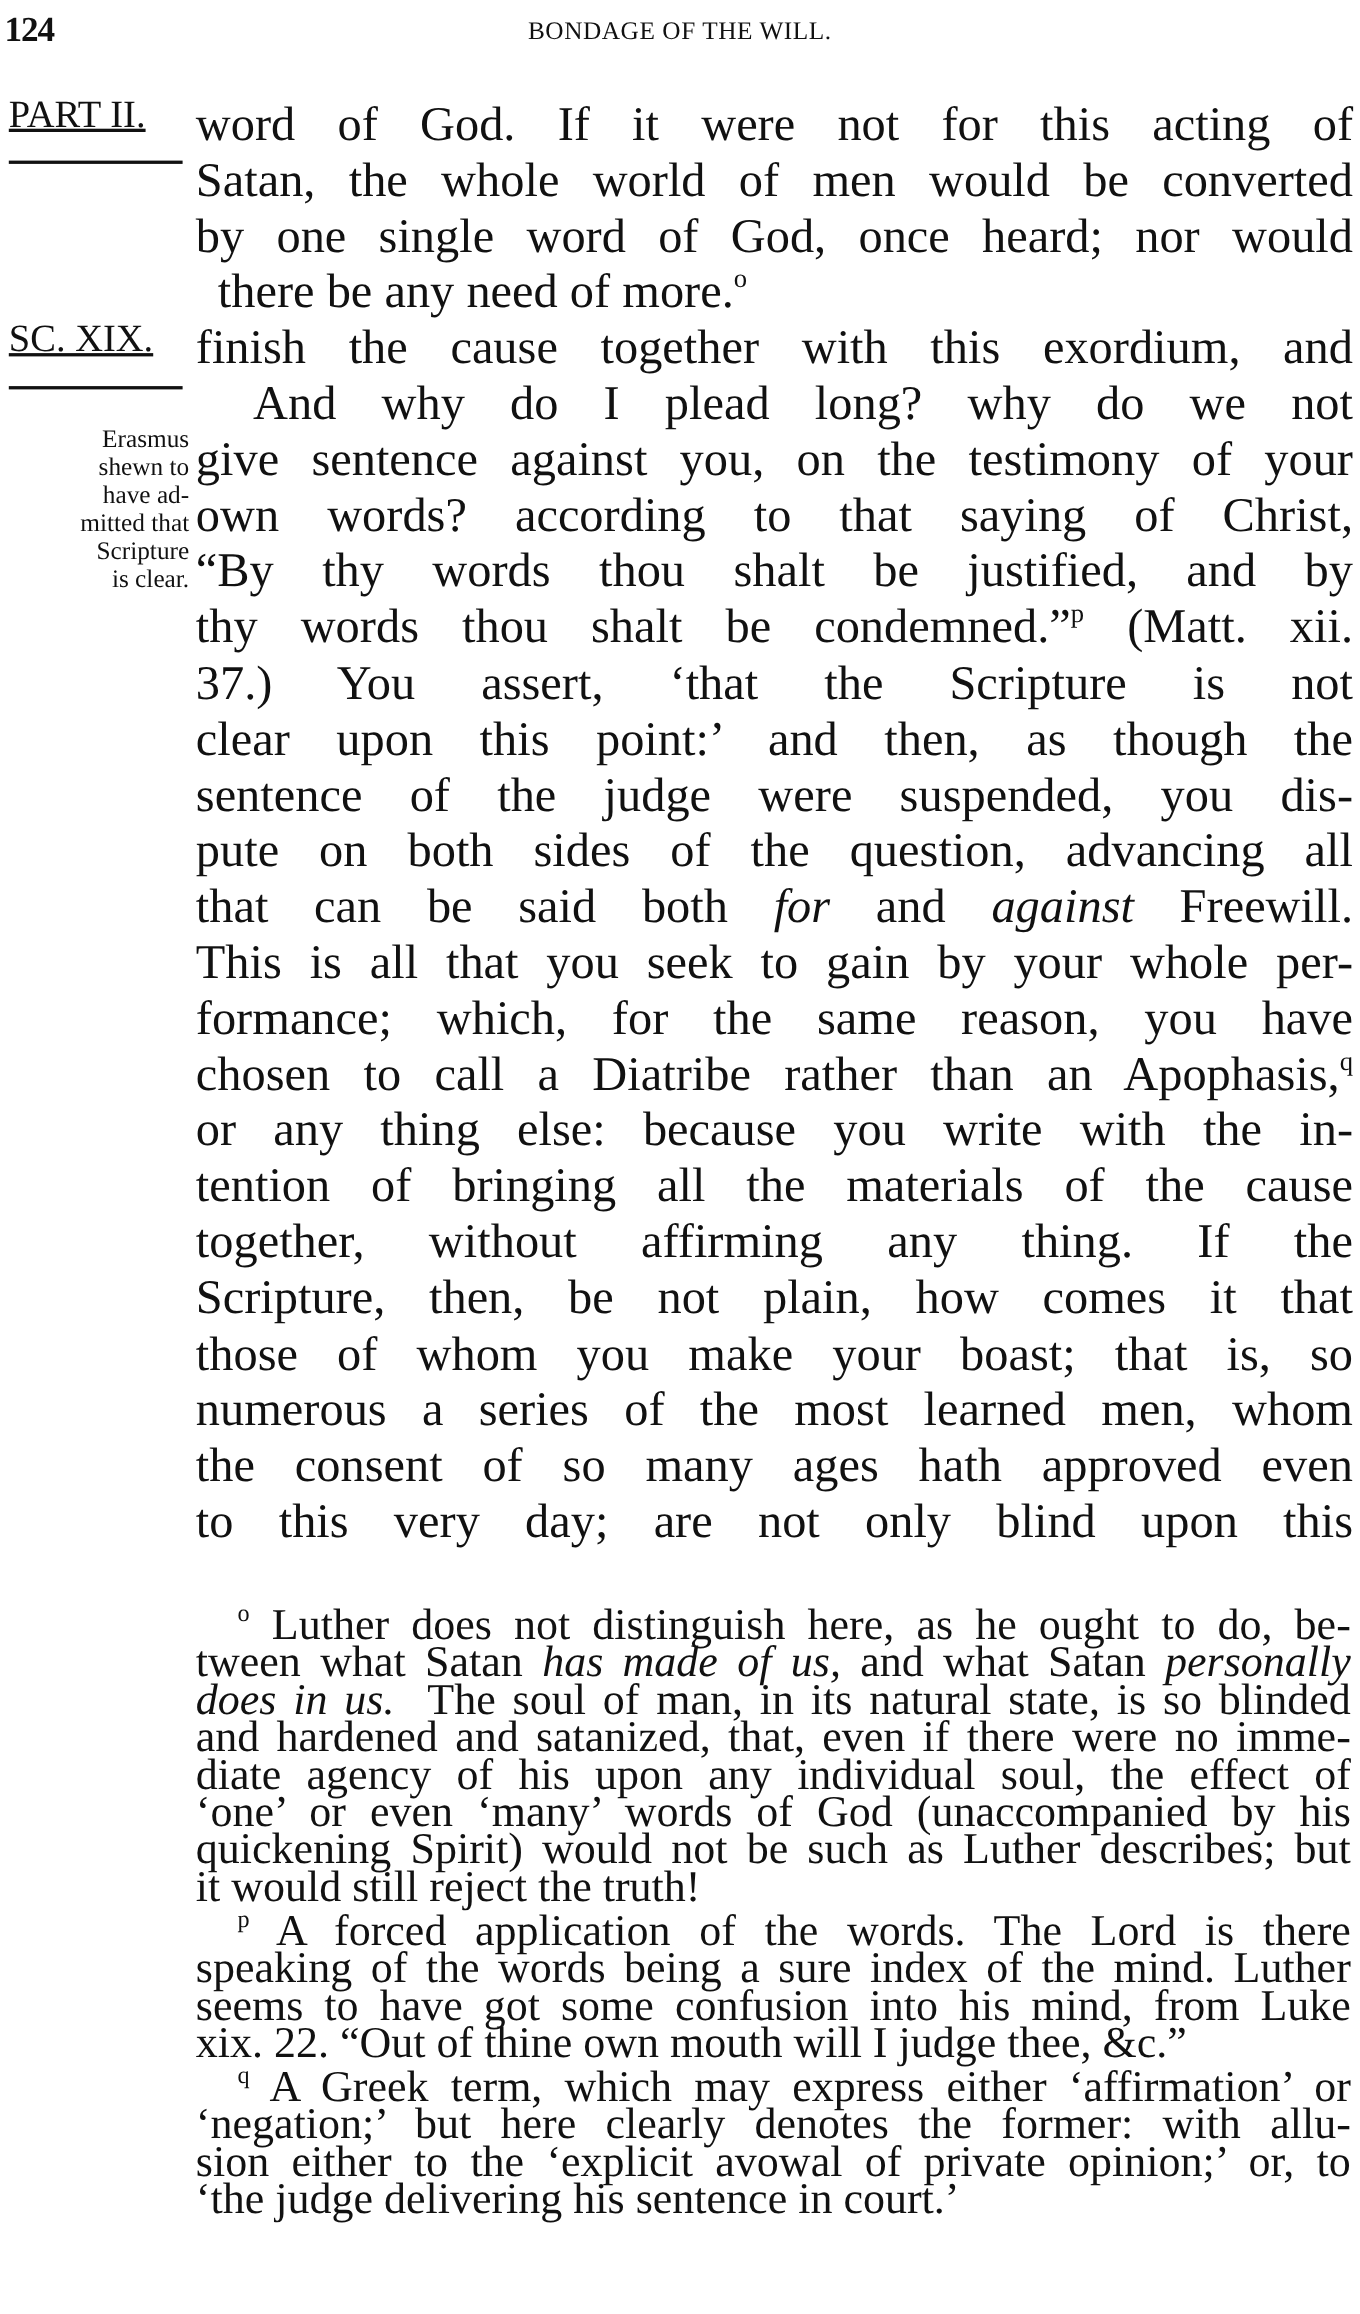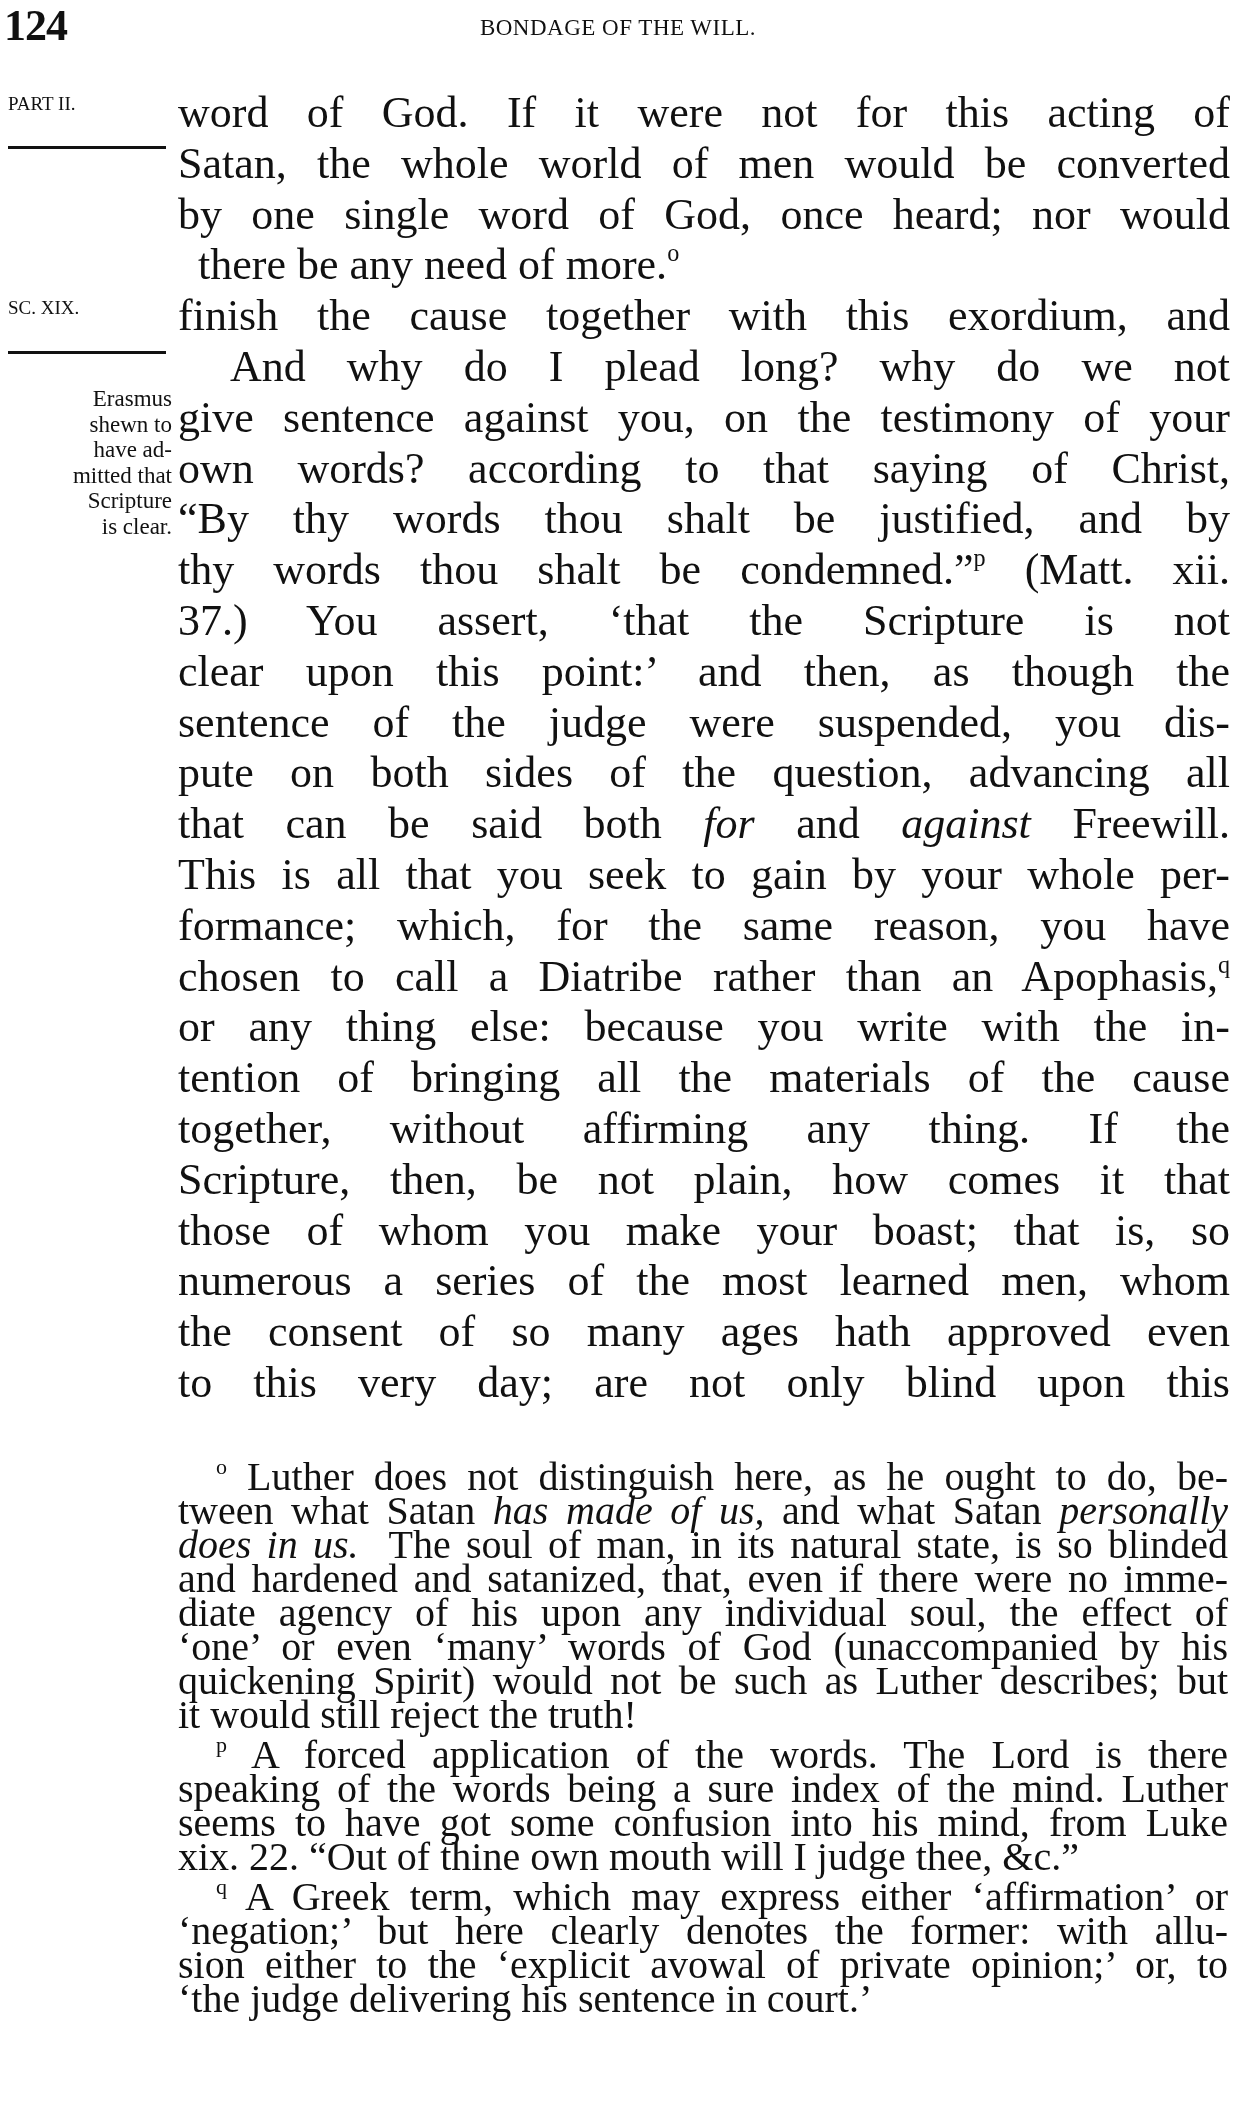--- a/index.html
+++ b/index.html
@@ -1,29 +1,29 @@
 <!DOCTYPE html>
 <html><head>
   <meta charset="utf-8">
   <style>
     html, body { margin: 0; padding: 0; background: #ffffff; }
     body {
       width: 1236px; height: 2104px; position: relative; overflow: hidden;
       font-family: "Liberation Serif", "DejaVu Serif", serif; color: #111;
     }
     .page-number {
-      position: absolute; left: 4px; top: 0px; font-size: 44px; font-weight: bold;
+      position: absolute; left: 4px; top: 0px; font-size: 32px; font-weight: bold;
       line-height: 52px; letter-spacing: -1px;
     }
     .running-head {
       position: absolute; left: 0; width: 1236px; top: 8px; text-align: center;
       font-size: 23px; line-height: 40px; letter-spacing: 0.5px;
     }
     .sidenote-label {
-      position: absolute; left: 8px; font-size: 19px; line-height: 36px; font-variant: small-caps;
+      position: absolute; left: 8px; font-size: 35px; line-height: 36px; font-variant: small-caps; text-decoration: underline;
     }
     .sidenote-rule {
       position: absolute; left: 8px; width: 158px; height: 3px; background: #111;
     }
     .sidenote-gloss {
       position: absolute; left: 2px; width: 170px; font-size: 23px; line-height: 25.5px;
     }
     .main-text {
       position: absolute; left: 178px; top: 88px; width: 1052px;
     }

